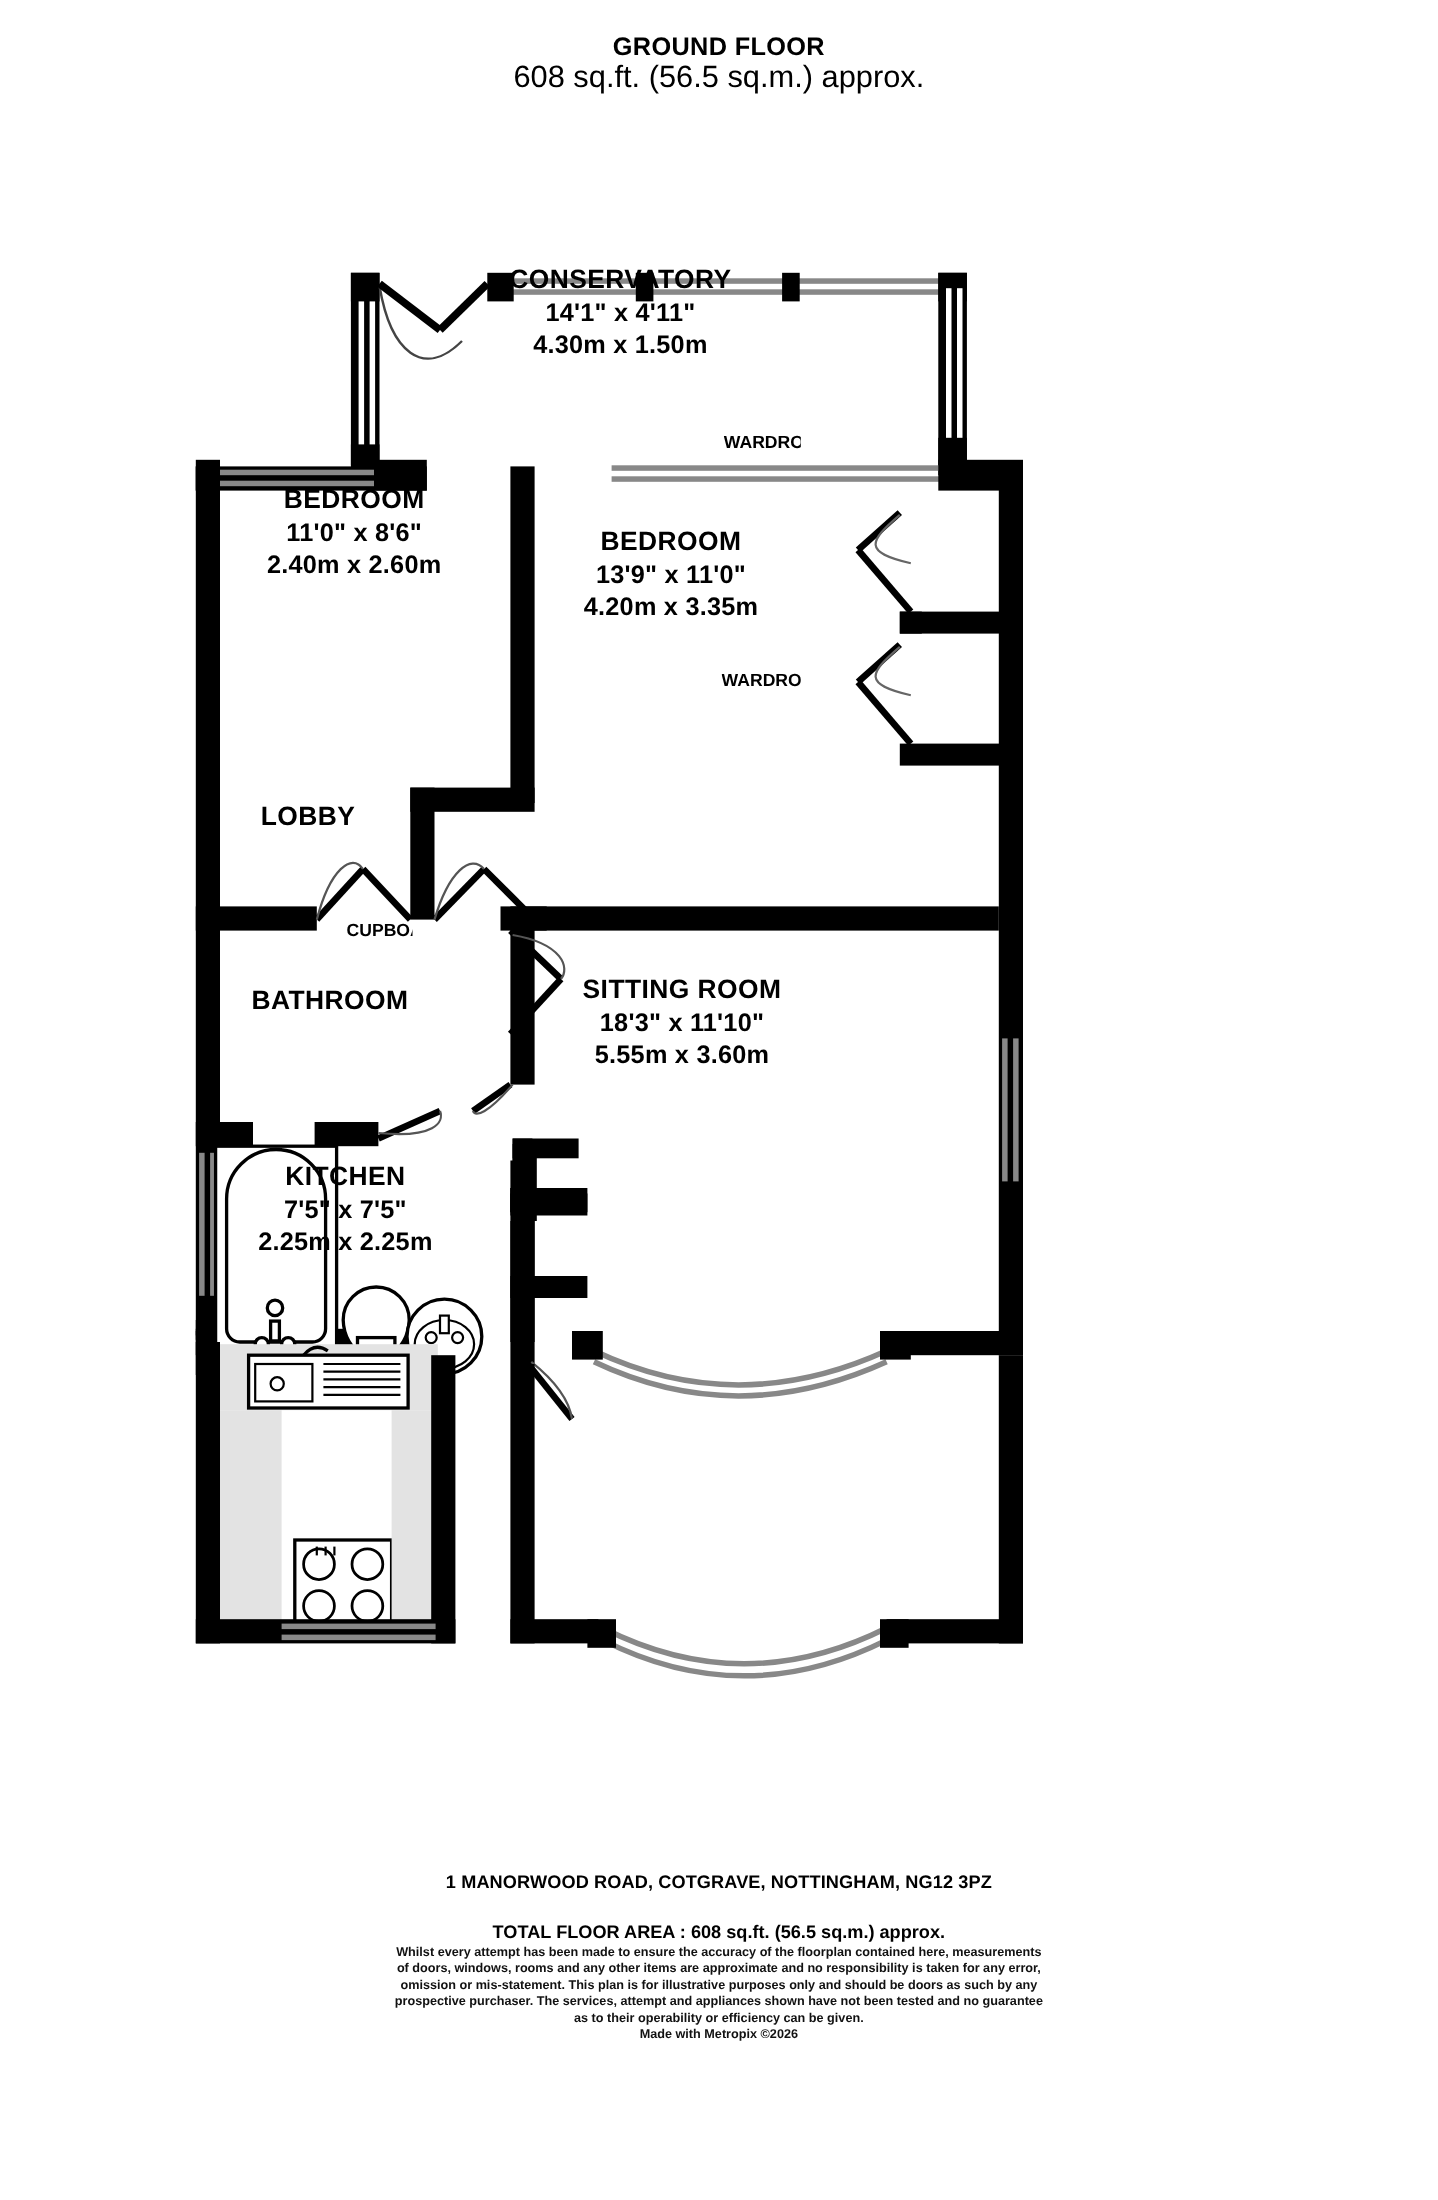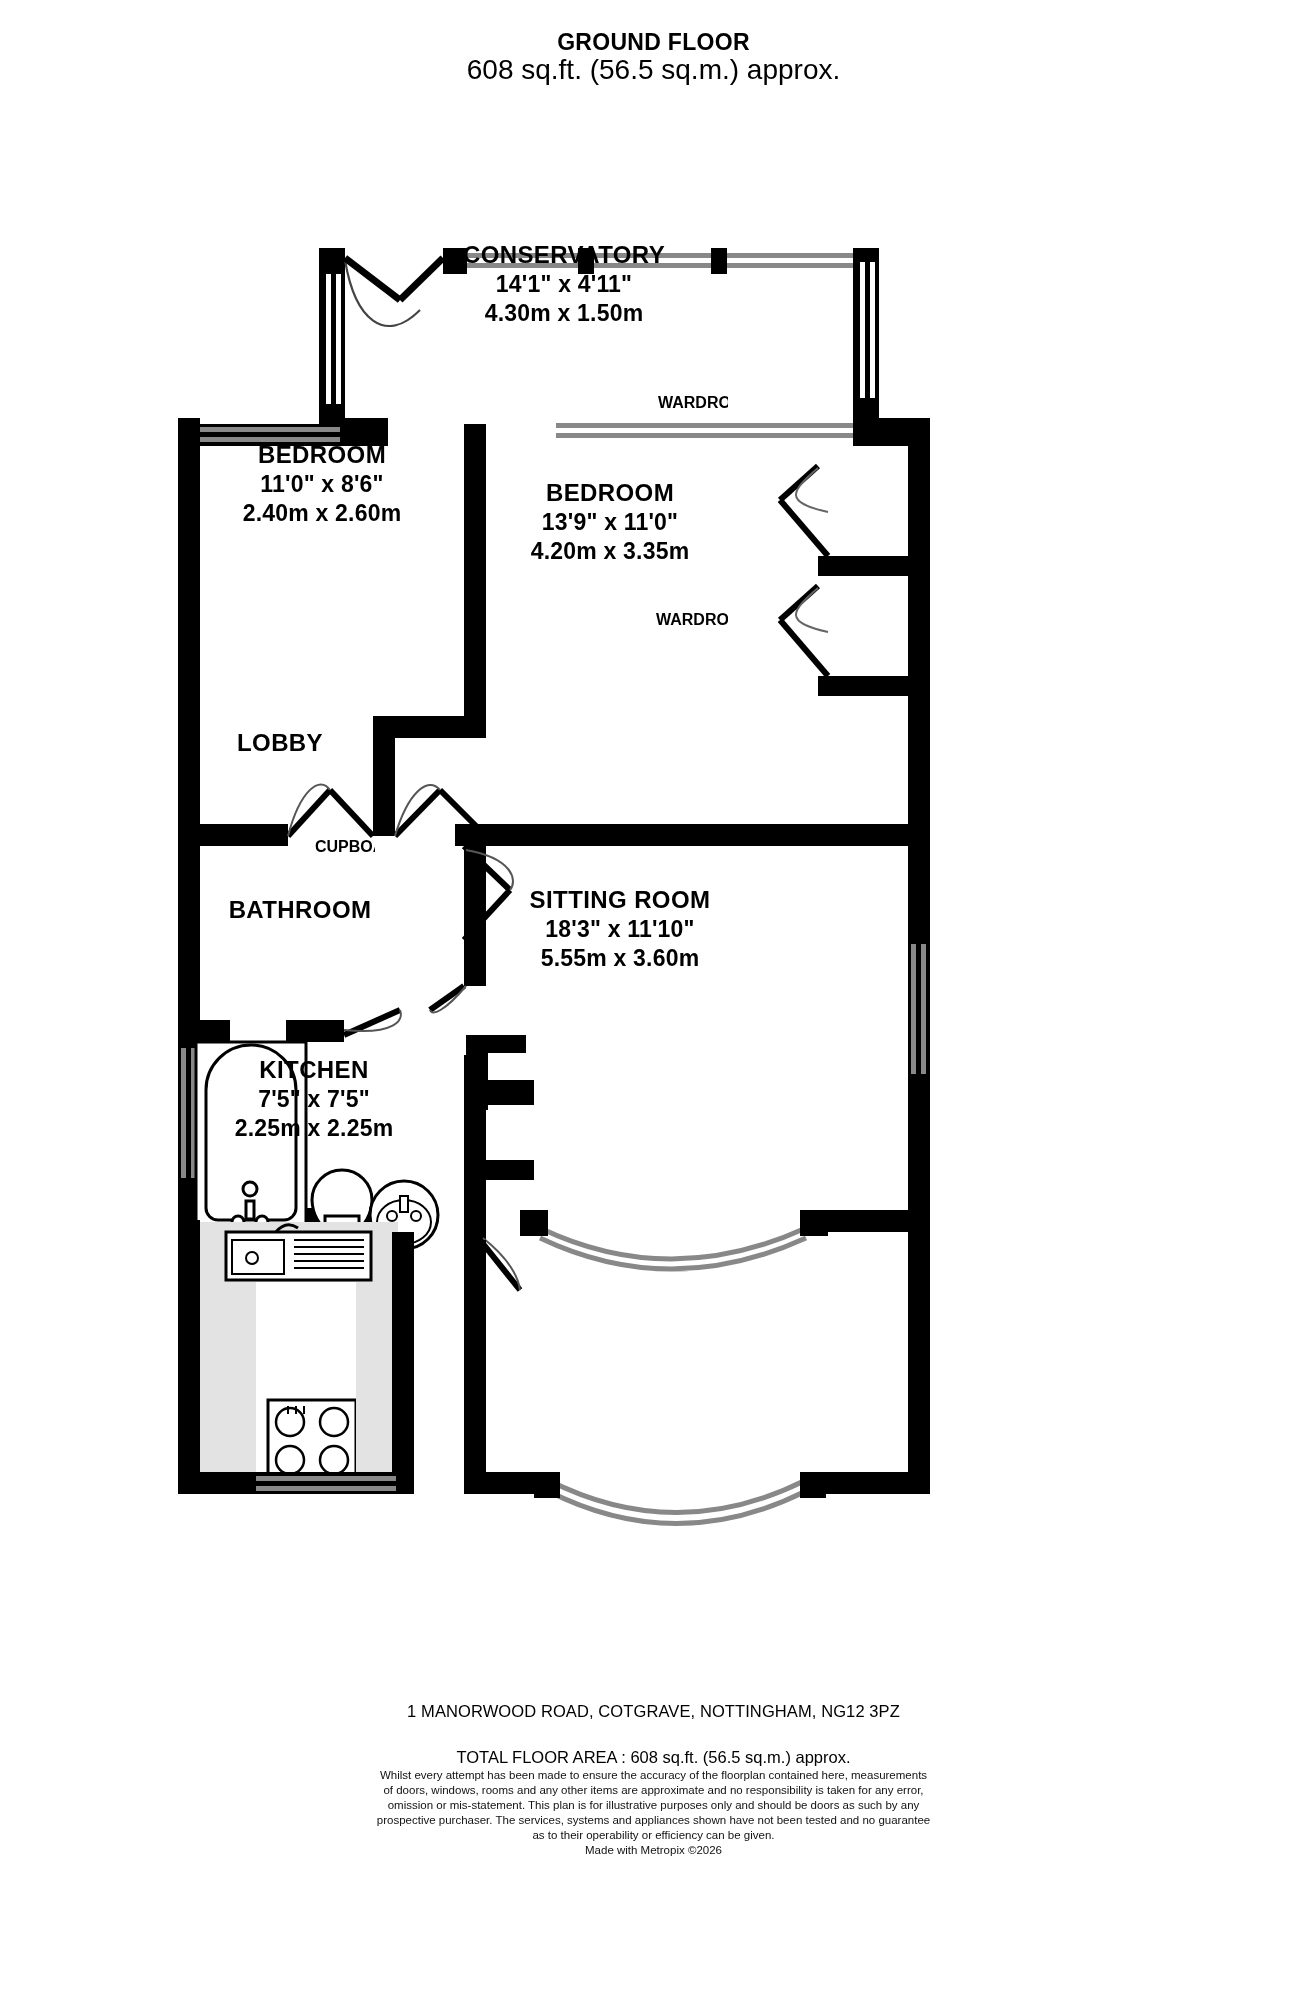--- a/index.html
+++ b/index.html
@@ -75,20 +75,21 @@
     white-space: nowrap;
     overflow: hidden;
   }
   
   .footer {
     position: absolute;
     left: 0;
     top: 1700px;
     width: 1307px;
     text-align: center;
+    font-weight: bold;
   }
   .footer .address {
     font-size: 16.5px;
     line-height: 22px;
     letter-spacing: 0.1px;
   }
   .footer .area {
     font-size: 16.5px;
     line-height: 22px;
     margin-top: 24px;
@@ -389,19 +390,19 @@
   <div class="small-label" style="left:656px; top:611px; width:72px;">WARDROBE</div>
   <div class="small-label" style="left:315px; top:838px; width:60px;">CUPBOARD</div>
 
   <div class="footer">
     <div class="address">1 MANORWOOD ROAD, COTGRAVE, NOTTINGHAM, NG12 3PZ</div>
     <div class="area">TOTAL FLOOR AREA : 608 sq.ft. (56.5 sq.m.) approx.</div>
     <div class="disclaimer">
       <div>Whilst every attempt has been made to ensure the accuracy of the floorplan contained here, measurements</div>
       <div>of doors, windows, rooms and any other items are approximate and no responsibility is taken for any error,</div>
       <div>omission or mis-statement. This plan is for illustrative purposes only and should be doors as such by any</div>
-      <div>prospective purchaser. The services, systems and appliances shown have not been tested and no guarantee</div>
+      <div>prospective purchaser. The services, attempt and appliances shown have not been tested and no guarantee</div>
       <div>as to their operability or efficiency can be given.</div>
       <div>Made with Metropix ©2026</div>
     </div>
   </div>
 
 </div>
 
 </body></html>

